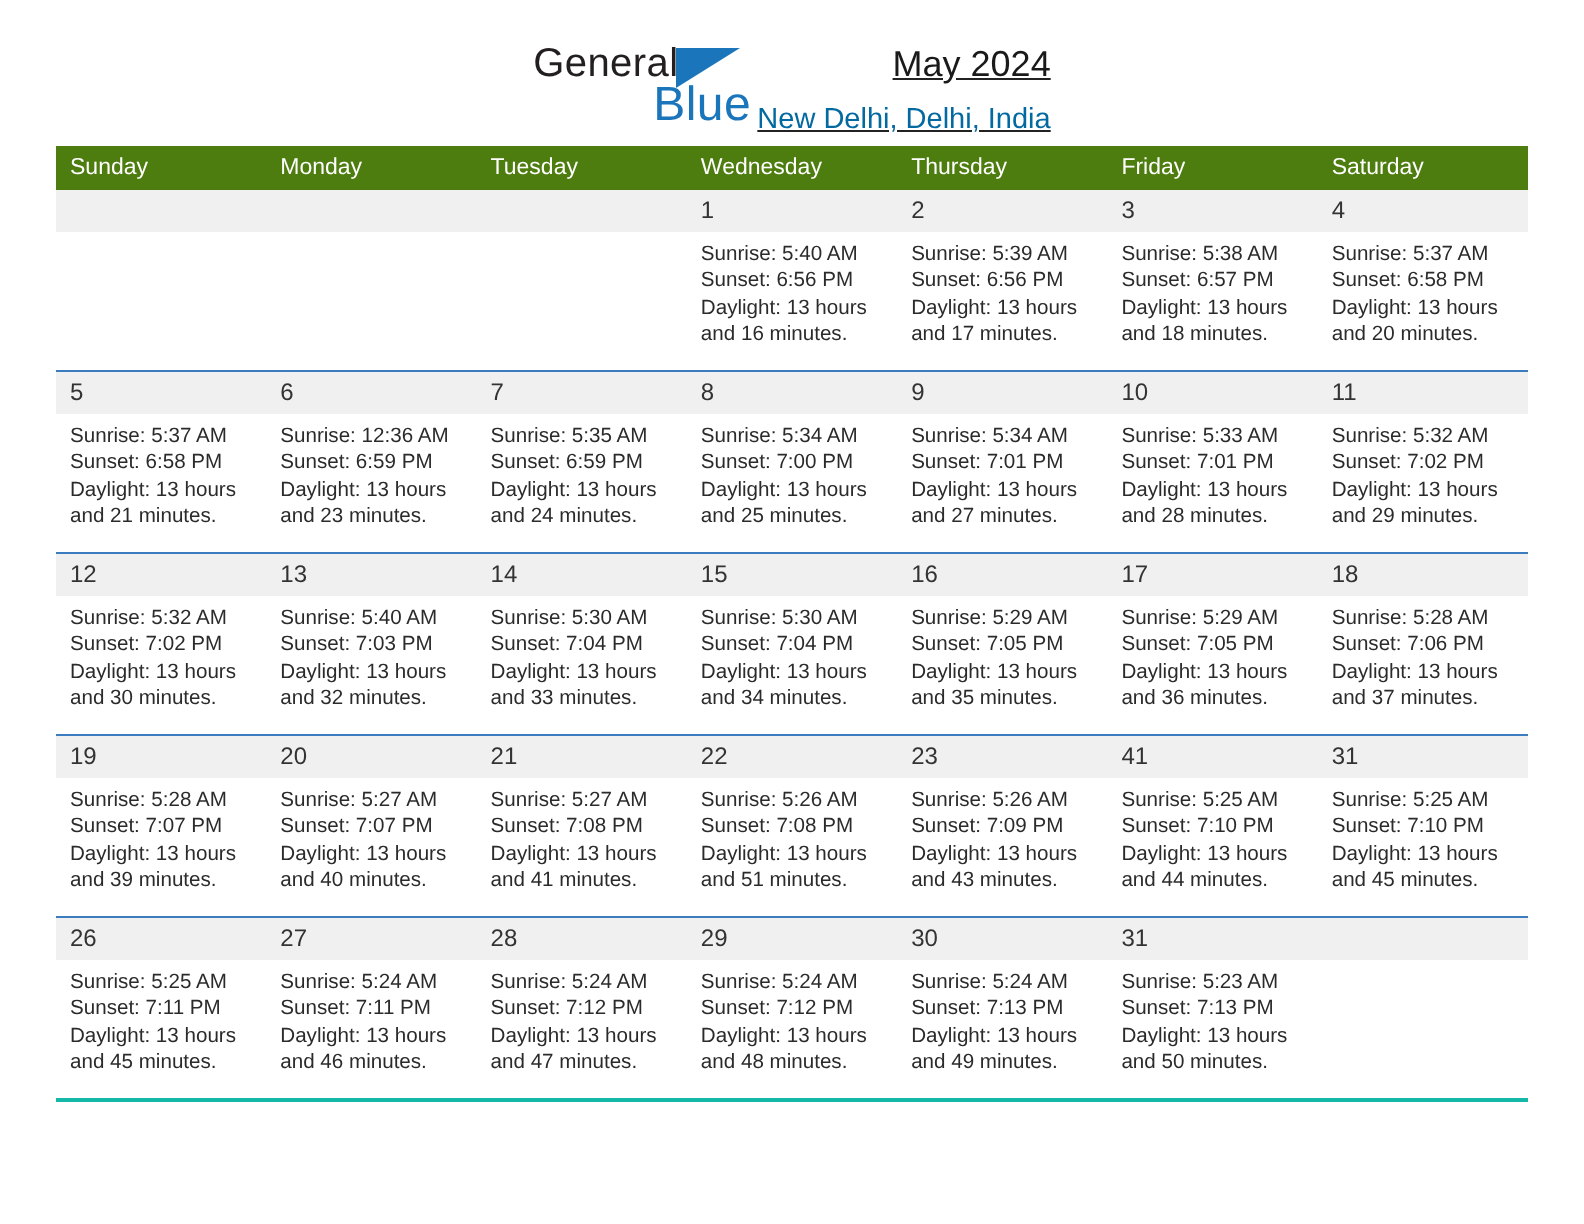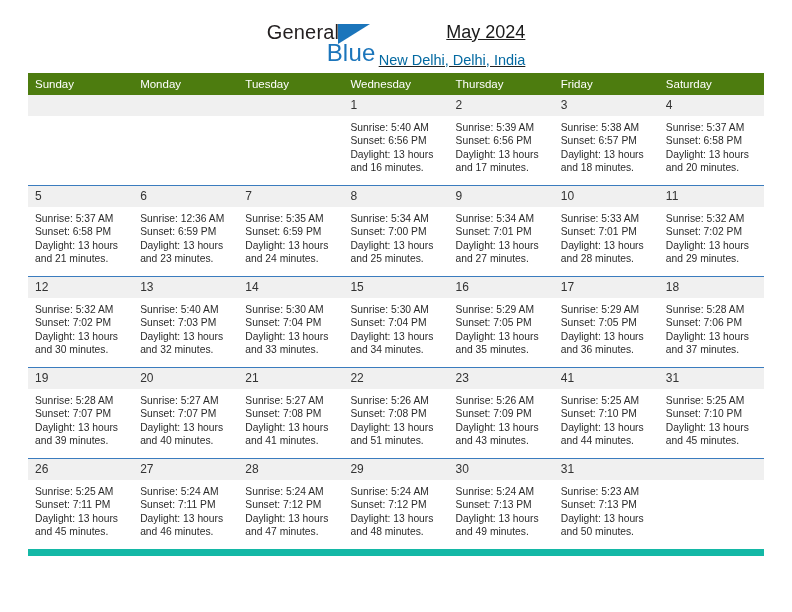--- a/index.html
+++ b/index.html
@@ -100,21 +100,21 @@
   .calendar td {
     width: 105.14px;
     vertical-align: top;
     padding: 0;
     border: none;
     border-bottom: 1px solid #3b7cbe;
     height: 90px;
     background: #ffffff;
   }
   .calendar tr:last-child td {
-    border-bottom: 7px solid #14b8a6;
+    border-bottom: 2px solid #14b8a6;
   }
   .daynum {
     display: block;
     background: #f0f0f0;
     font-size: 12px;
     color: #333333;
     padding: 3px 0 4px 7px;
     min-height: 14px;
     line-height: 14px;
   }

